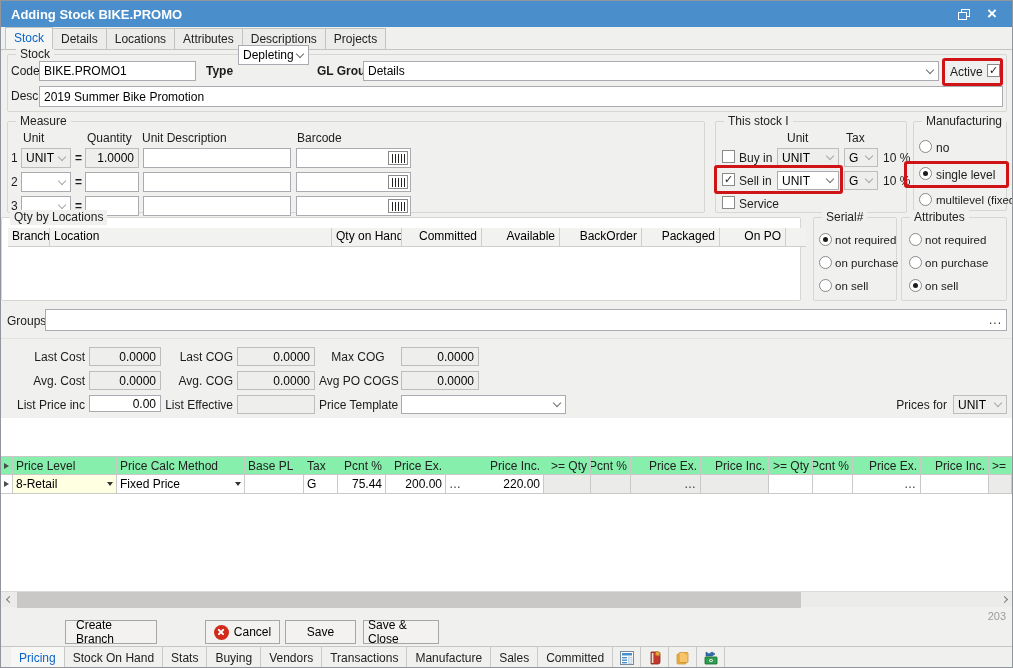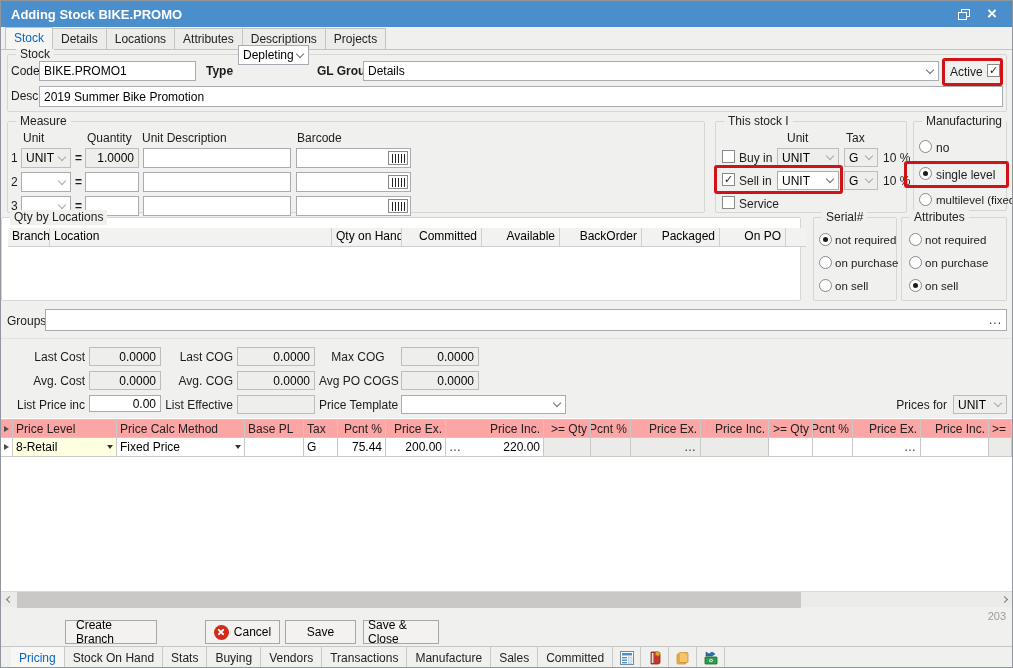--- a/index.html
+++ b/index.html
@@ -40,21 +40,21 @@
   .hl{position:absolute;border:3px solid #d01317;border-radius:3px;z-index:6;pointer-events:none;}
   .bcbtn{position:absolute;right:2px;top:2px;width:20px;height:14px;border:1px solid #8a8a8a;background:#fff;display:flex;align-items:center;justify-content:center;cursor:pointer;}
   .bcbtn i{width:13px;height:9px;background:repeating-linear-gradient(90deg,#222 0 1px,#fff 1px 3px);}
   
   .qhead{position:absolute;display:flex;background:#f2f2f0;border-bottom:1px solid #cfcfcd;}
   .qcell{border-right:1px solid #cfcfcd;height:18px;line-height:17px;font-size:12px;padding:0 4px;overflow:hidden;white-space:nowrap;}
   .qcell.ra{text-align:right;}
   
   .grow{display:flex;width:1011px;}
   .gcell{border-right:1px solid #c9c9c7;height:19px;font-size:12px;padding:0 3px;display:flex;align-items:center;overflow:hidden;white-space:nowrap;background:#fff;}
-  .ghead .gcell{background:#fca5a5;border-top:1px solid #c9c9c7;border-bottom:1px solid #c9c9c7;color:#222;}
+  .ghead .gcell{background:#86efac;border-top:1px solid #c9c9c7;border-bottom:1px solid #c9c9c7;color:#222;margin-top:37px;}
   .gdata .gcell{border-bottom:1px solid #c9c9c7;}
   .gcell.ra{justify-content:flex-end;}
   .gcell.dimc{background:#ebebe9;}
   .gc0{width:12px}.gc1{width:104px}.gc2{width:128px}.gc3{width:59px}.gc4{width:34px}.gc5{width:48px}.gc6{width:60px}.gc7{width:98px}
   .gc8{width:47px}.gc9{width:40px}.gc10{width:70px}.gc11{width:68px}.gc12{width:44px}.gc13{width:40px}.gc14{width:68px}.gc15{width:68px}.gc16{flex:1 0 17px}
   .mark{width:0;height:0;border-left:5px solid #4c4c4c;border-top:3.5px solid transparent;border-bottom:3.5px solid transparent;}
   .dtri{width:0;height:0;border-left:3.5px solid transparent;border-right:3.5px solid transparent;border-top:4px solid #333;margin-left:4px;flex:0 0 auto;}
   .ell{color:#333;letter-spacing:1px;cursor:pointer;}
   
   .sbar{position:absolute;left:0;top:590px;width:1011px;height:16px;background:#ebebe9;border-top:1px solid #dadad8;display:flex;align-items:center;}

